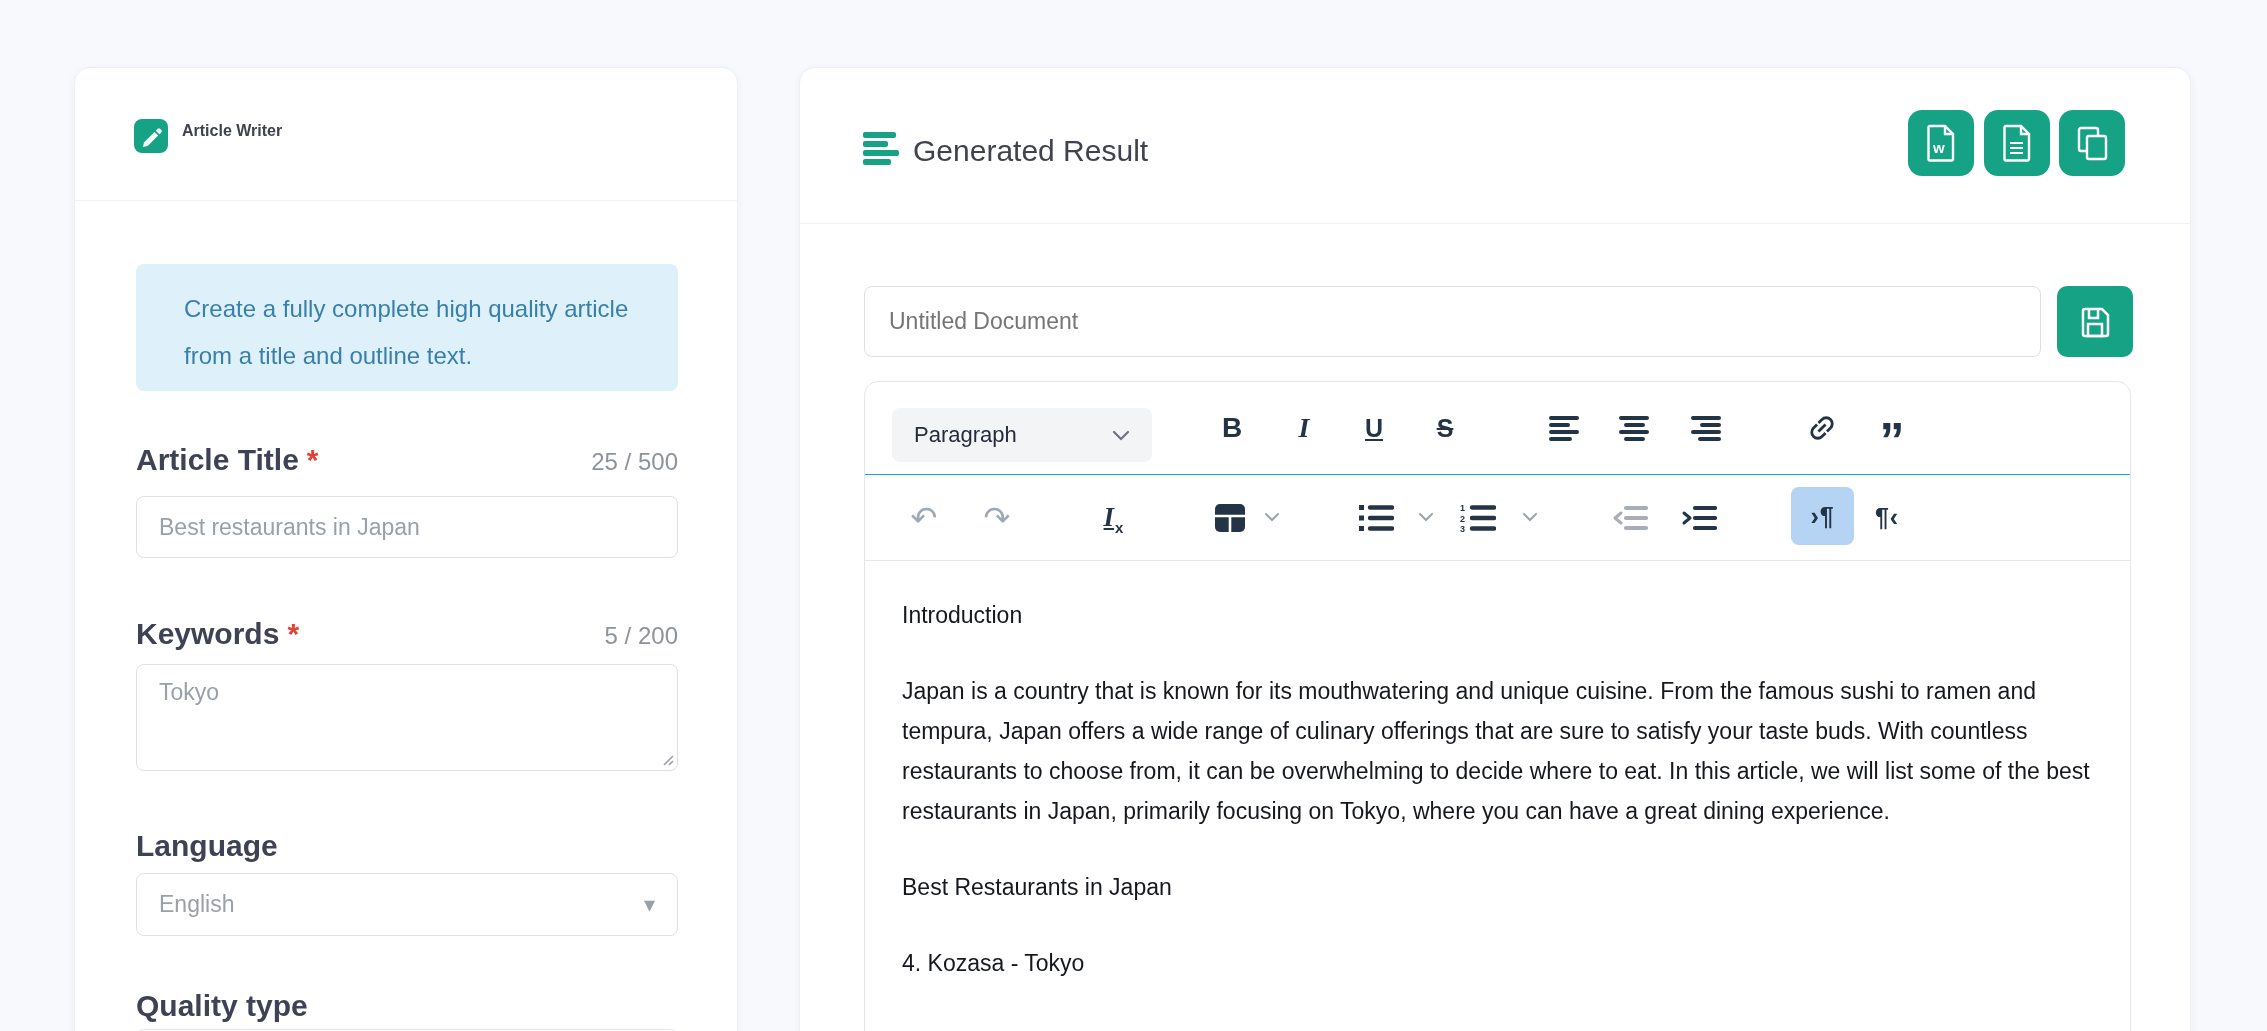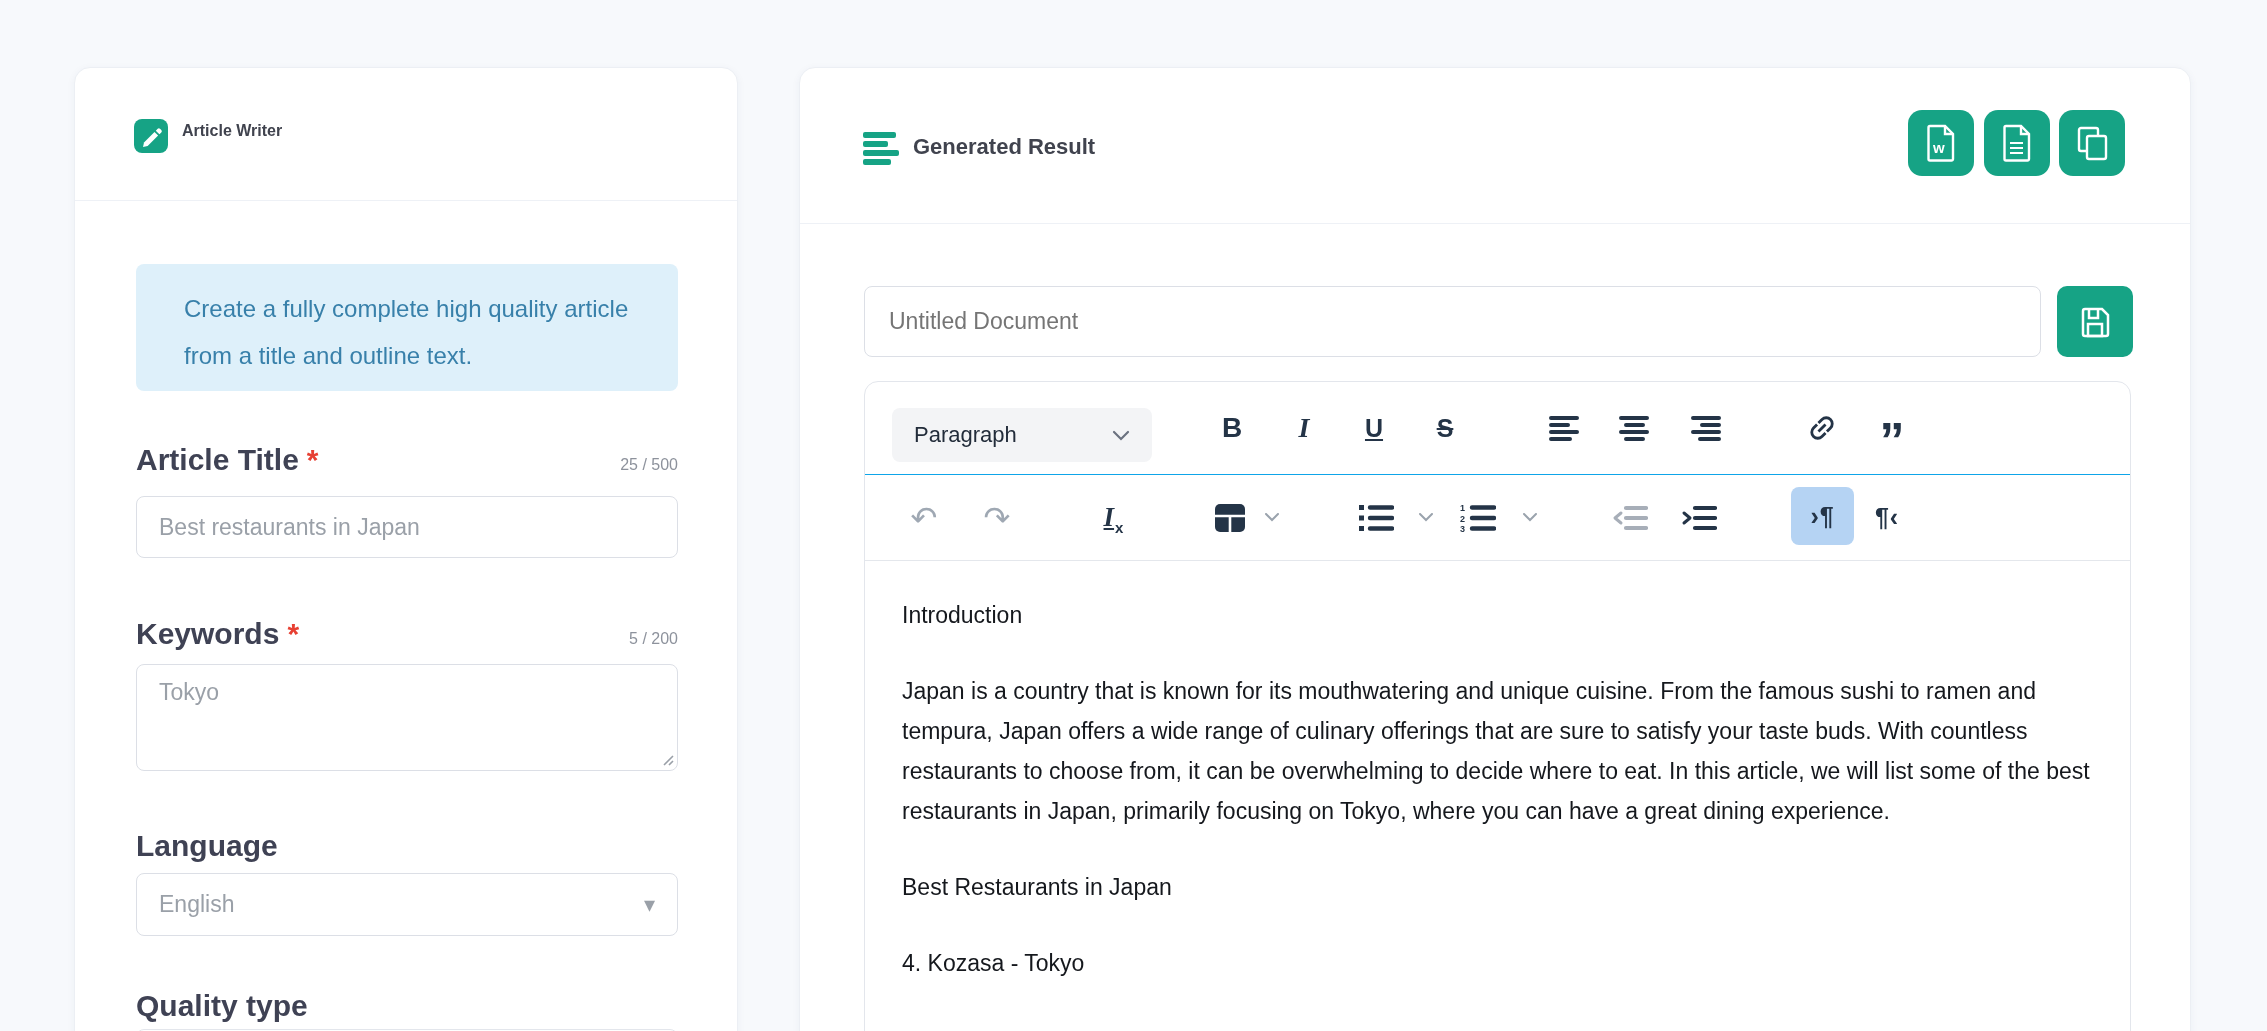--- a/index.html
+++ b/index.html
@@ -15,37 +15,37 @@
   .lc-header { position:absolute; left:0; top:0; width:100%; height:133px; border-bottom:1px solid #eef1f6; }
   .pencil-btn { position:absolute; left:59px; top:51px; width:34px; height:34px; background:#16a385; border-radius:8px; }
   .lc-title { position:absolute; left:107px; top:54px; font-size:16px; font-weight:700; color:#40434e; }
 
   .info-box { position:absolute; left:61px; top:196px; width:542px; height:127px; background:#def0fa;
               border-radius:8px; padding:21px 20px 0 48px; font-size:24px; line-height:47px; color:#3880aa; }
 
   .field-row { position:absolute; left:61px; width:542px; display:flex; justify-content:space-between; align-items:baseline; }
   .field-label { font-size:30px; font-weight:700; color:#3f4254; }
   .req { color:#e74033; margin-left:8px; }
-  .counter { font-size:16px; color:#8d929c; font-weight:400; }
+  .counter { font-size:24px; color:#8d929c; font-weight:400; }
 
   .tb-input { border:1.5px solid #dcdfe6; border-radius:8px; background:#fff; color:#9aa0a8;
               font-family:"Liberation Sans",sans-serif; outline:none; }
   #article-title-input { position:absolute; left:61px; top:428px; width:542px; height:62px; padding:0 22px; font-size:23px; }
   #keywords-textarea   { position:absolute; left:61px; top:596px; width:542px; height:107px; padding:14px 22px; font-size:23px; resize:none; }
   .resize-grip { position:absolute; left:585px; top:684px; width:14px; height:14px; pointer-events:none; }
   #language-select { position:absolute; left:61px; top:805px; width:542px; height:63px; border:1.5px solid #dcdfe6;
                      border-radius:8px; display:flex; align-items:center; padding:0 22px; font-size:23px; color:#9aa0a8; cursor:pointer; }
   #language-caret { margin-left:auto; color:#9aa0a8; font-size:22px; }
   .next-box-hint { position:absolute; left:61px; top:961px; width:542px; height:70px; border:1.5px solid #e3e6ec; border-radius:8px; }
 
   
   .rc-header { position:absolute; left:0; top:0; width:100%; height:156px; border-bottom:1px solid #eef1f6; }
   .align-logo { position:absolute; left:63px; top:64px; width:38px; height:31px; }
   .align-logo i { display:block; height:6px; border-radius:2px; background:#16a385; margin-bottom:3px; }
-  .rc-title { position:absolute; left:113px; top:66px; font-size:22px; font-weight:700; color:#40434e; }
+  .rc-title { position:absolute; left:113px; top:66px; font-size:30px; font-weight:400; color:#40434e; }
   .export-btn { position:absolute; top:42px; width:66px; height:66px; background:#16a385; border:none; border-radius:14px;
                 display:flex; align-items:center; justify-content:center; cursor:pointer; }
   #btn-word { left:1108px; } #btn-txt { left:1184px; } #btn-copy { left:1259px; }
 
   #doc-title-input { position:absolute; left:64px; top:218px; width:1177px; height:71px; border:1.5px solid #dcdfe6;
                      border-radius:8px; padding:0 24px; font-size:23px; color:#9aa0a8; outline:none;
                      font-family:"Liberation Sans",sans-serif; }
   #save-btn { position:absolute; left:1257px; top:218px; width:76px; height:71px; background:#16a385; border:none;
               border-radius:10px; display:flex; align-items:center; justify-content:center; cursor:pointer; }
 

